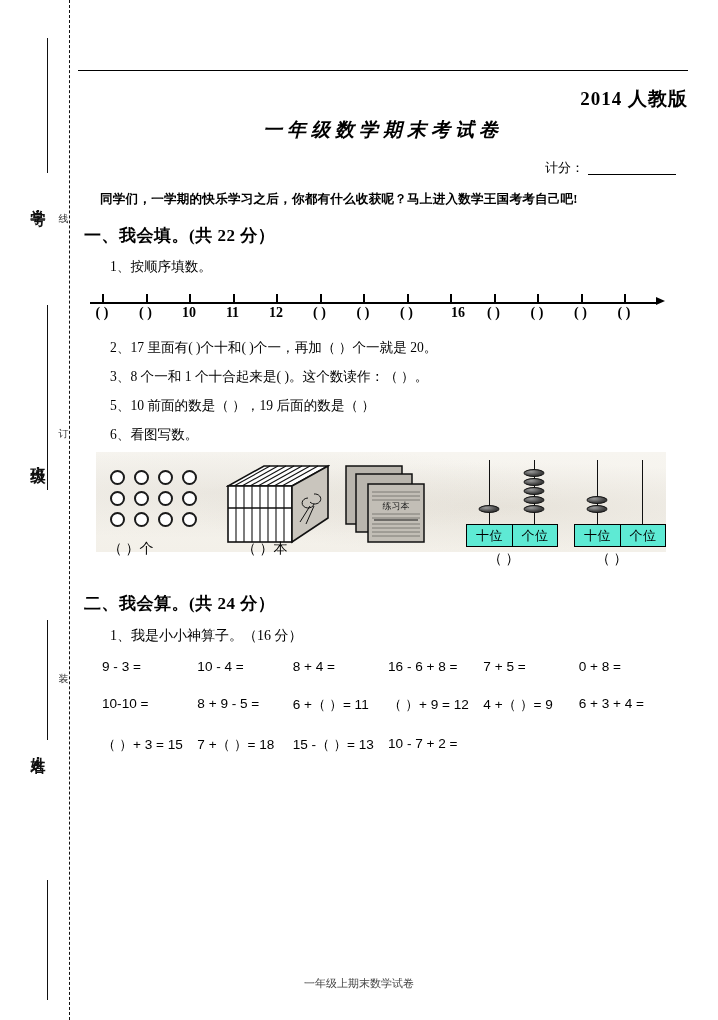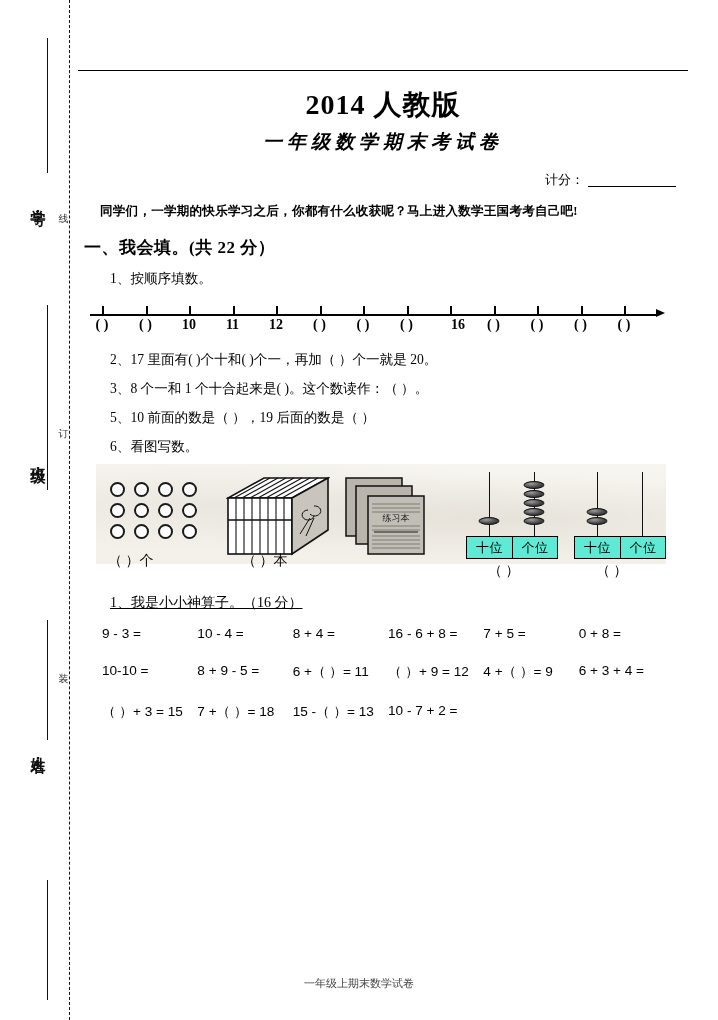--- a/index.html
+++ b/index.html
@@ -36,22 +36,22 @@
   
   .top-rule {
     position: absolute; left: 78px; top: 70px; width: 610px;
     border-top: 1.6px solid #000;
   }
 
   
   .sheet { position: absolute; left: 78px; top: 70px; width: 610px; }
 
   .title-main {
-    text-align: center; margin-top: 16px;
-    font-size: 28px; font-weight: bold;
+    text-align: right; margin-top: 16px;
+    font-size: 19px; font-weight: bold;
     font-family: "Liberation Serif", "DejaVu Serif", serif;
     letter-spacing: 1px;
   }
   .title-sub {
     text-align: center; margin-top: 5px;
     font-size: 19px; font-weight: bold;
     letter-spacing: 5px;
     font-family: "DejaVu Serif", "Liberation Serif", serif;
     font-style: italic;
   }
@@ -79,21 +79,21 @@
   
   .sec-head {
     margin-top: 16px; padding-left: 6px;
     font-size: 17px; font-weight: bold; letter-spacing: 0.5px;
   }
   .q-line {
     margin-top: 11px; padding-left: 32px;
     font-size: 13.6px;
   }
   .q-sub {
-    margin-top: 12px; padding-left: 32px; font-size: 14px; text-decoration: underline;
+    margin-top: 12px; padding-left: 32px; font-size: 14px;
   }
 
   
   .numline-wrap { position: relative; margin-top: 10px; margin-left: 12px; width: 580px; height: 42px; }
   .nl-axis {
     position: absolute; left: 0; top: 16px; width: 568px;
     border-top: 2.1px solid #000;
   }
   .nl-arrow {
     position: absolute; left: 566px; top: 11px;
@@ -352,20 +352,21 @@
             </div>
         </div>
         <div class="ab-table">
           <div class="ab-cell">十位</div>
           <div class="ab-cell">个位</div>
         </div>
         <div class="ab-cap" style="left:22px; top:98px;">（      ）</div>
       </div>
     </div>
 
+    <div class="sec-head" style="margin-top:22px;">二、我会算。(共 24 分）</div>
     <div class="q-sub">1、我是小小神算子。（16 分）</div>
 
     <div class="calc-grid" id="calc-grid">
         <div class="calc-cell">9 - 3 =</div>
         <div class="calc-cell">10 - 4 =</div>
         <div class="calc-cell">8 + 4 =</div>
         <div class="calc-cell">16 - 6 + 8 =</div>
         <div class="calc-cell">7 + 5 =</div>
         <div class="calc-cell">0 + 8 =</div>
         <div class="calc-cell">10-10 =</div>

